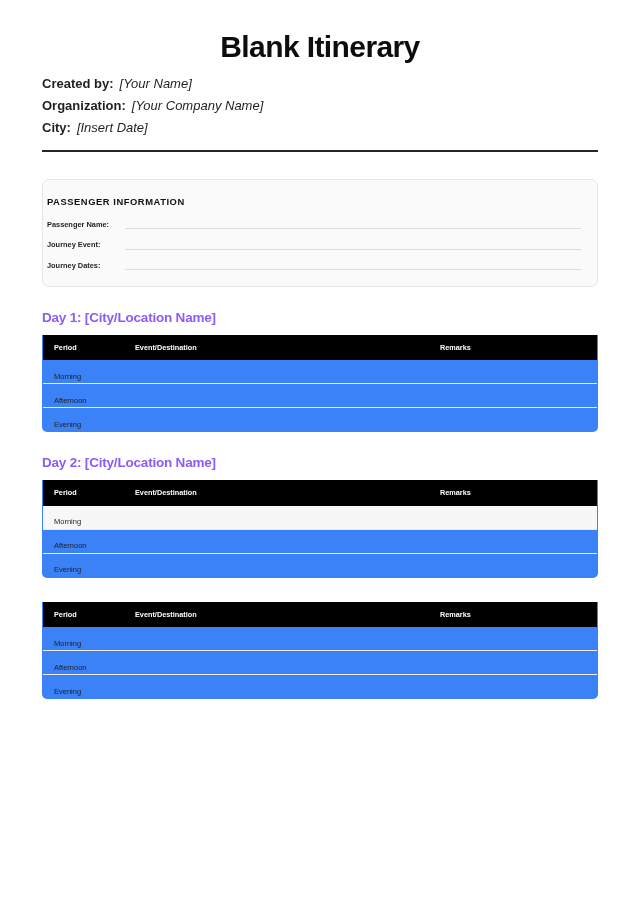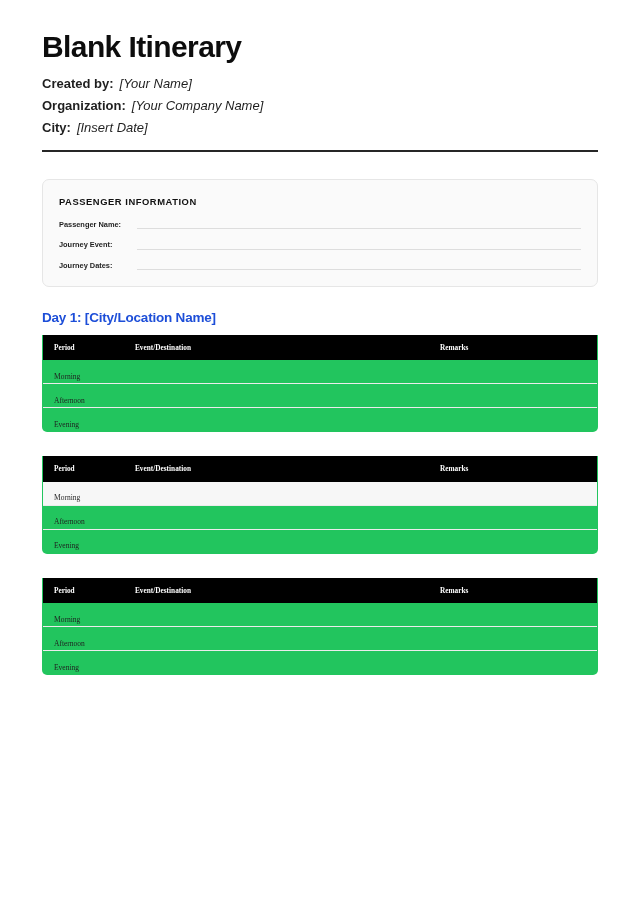--- a/index.html
+++ b/index.html
@@ -21,20 +21,21 @@
     width: 640px;
     height: 905px;
     background: #ffffff;
     box-sizing: border-box;
     padding: 0 42px;
   }
 
   
   .doc-header {
     padding-top: 30px;
+    text-align: center;
   }
   .doc-title {
     font-size: 30px;
     font-weight: 700;
     letter-spacing: -0.6px;
     line-height: 1.1;
     margin: 0 0 14px 0;
     color: #0d0d0d;
   }
   .meta-list {
@@ -66,21 +67,21 @@
     background: #262626;
     margin-top: 16px;
     margin-bottom: 27px;
   }
 
   
   .info-card {
     border: 1px solid #e6e6e6;
     border-radius: 7px;
     background: #fafafa;
-    padding: 16px 16px 14px 16px;
+    padding: 16px 16px 14px 4px;
     box-sizing: border-box;
   }
   .info-card-title {
     font-size: 9.4px;
     font-weight: 700;
     letter-spacing: 0.55px;
     color: #111111;
     margin: 0 0 14px 0;
   }
   .field-row {
@@ -107,35 +108,34 @@
   }
 
   
   .day-section {
     margin-top: 24px;
   }
   .day-heading {
     font-size: 13.5px;
     font-weight: 700;
     letter-spacing: -0.2px;
-    color: #1d4ed8;
+    color: #8b5cf6;
     margin: 0 0 9px 0;
     line-height: 1.1;
   }
 
   .day-table {
     width: 100%;
     border-collapse: collapse;
     border: 1px solid #e8e8e8;
     border-top: none;
     border-radius: 0 0 5px 5px;
     overflow: hidden;
     table-layout: fixed;
-    background: #22c55e;
-    font-family: Liberation Serif, serif;
+    background: #3b82f6;
   }
   .day-table thead th {
     background: #000000;
     color: #ffffff;
     font-size: 7.3px;
     font-weight: 600;
     text-align: left;
     padding: 9px 0 9px 0;
     line-height: 1;
   }
@@ -231,20 +231,21 @@
         <tr>
           <td class="cell-period">Evening</td>
           <td></td>
           <td></td>
         </tr>
       </tbody>
     </table>
   </div>
 
   <div class="day-section">
+    <h2 class="day-heading">Day 2: [City/Location Name]</h2>
     <table class="day-table">
       <thead>
         <tr>
           <th class="col-period">Period</th>
           <th class="col-event">Event/Destination</th>
           <th class="col-remarks">Remarks</th>
         </tr>
       </thead>
       <tbody>
         <tr class="row-highlight">

